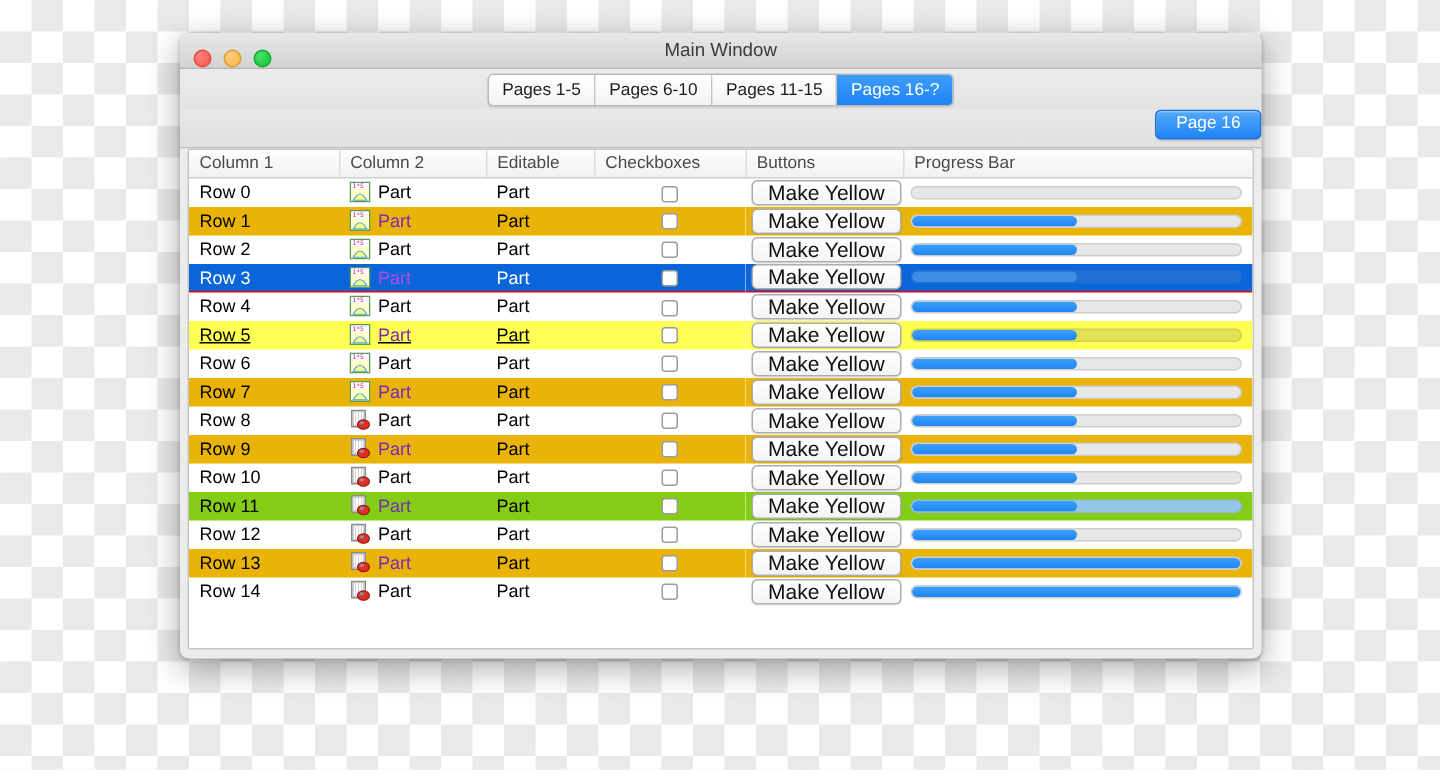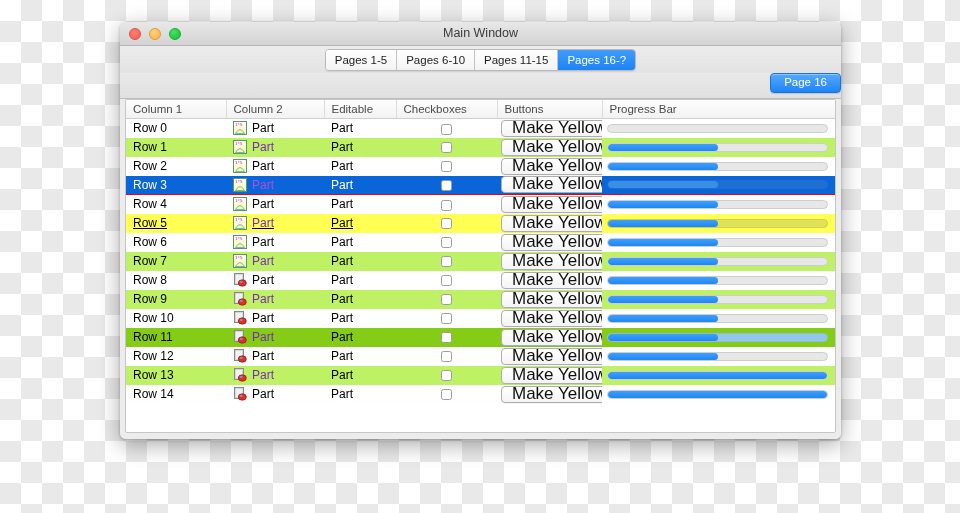--- a/index.html
+++ b/index.html
@@ -32,21 +32,21 @@
   }
 
   
   #titlebar {
     height: 23px;
     flex: 0 0 23px;
     background: linear-gradient(to bottom, #e8e8e8 0%, #d3d3d3 100%);
     border-bottom: 1px solid #b4b4b4;
     position: relative;
     display: flex;
-    align-items: center;
+    align-items: flex-end;
   }
   .traffic {
     display: flex;
     gap: 8px;
     margin-left: 9px;
   }
   .light {
     width: 12px; height: 12px;
     border-radius: 50%;
     box-sizing: border-box;
@@ -162,21 +162,21 @@
   tbody td {
     font-size: 12px;
     color: #000000;
     padding: 0 0 0 7px;
     height: 19px;
     box-sizing: border-box;
     vertical-align: middle;
     white-space: nowrap;
     overflow: hidden;
   }
-  tr.alt td { background: #bef264; }
+  tr.alt td { background: #eab308; }
   tr.yellow td { background: #ffff54; text-decoration: underline; }
   tr.lightblue td { background: #84cc16; margin-top: 20px; }
   tr.selected td {
     background: #0a65d8;
     color: #ffffff;
     border-bottom: 1.5px solid #f40000;
   }
 
   
   .c2 { display: flex; align-items: center; gap: 5px; }
@@ -195,21 +195,21 @@
     border-radius: 2.5px;
     background: #ffffff;
     vertical-align: middle;
     box-sizing: border-box;
   }
 
   
   .btncell { padding-left: 4px; }
   .makebtn {
     display: inline-block;
-    font-size: 17px;
+    font-size: 14px;
     color: #101010;
     background: linear-gradient(to bottom, #ffffff 0%, #f4f4f4 100%);
     border: 1px solid #adadad;
     border-radius: 4px;
     padding: 1px 10px 2px;
     line-height: 12px;
     cursor: default;
     box-shadow: 0 0.5px 0.5px rgba(0,0,0,0.08);
   }
 

